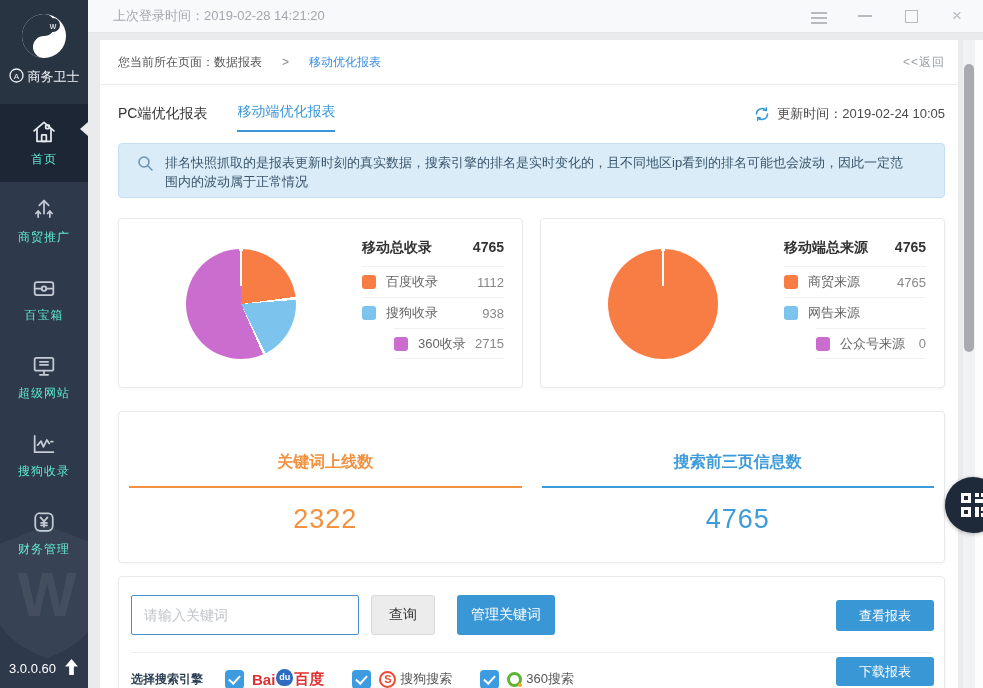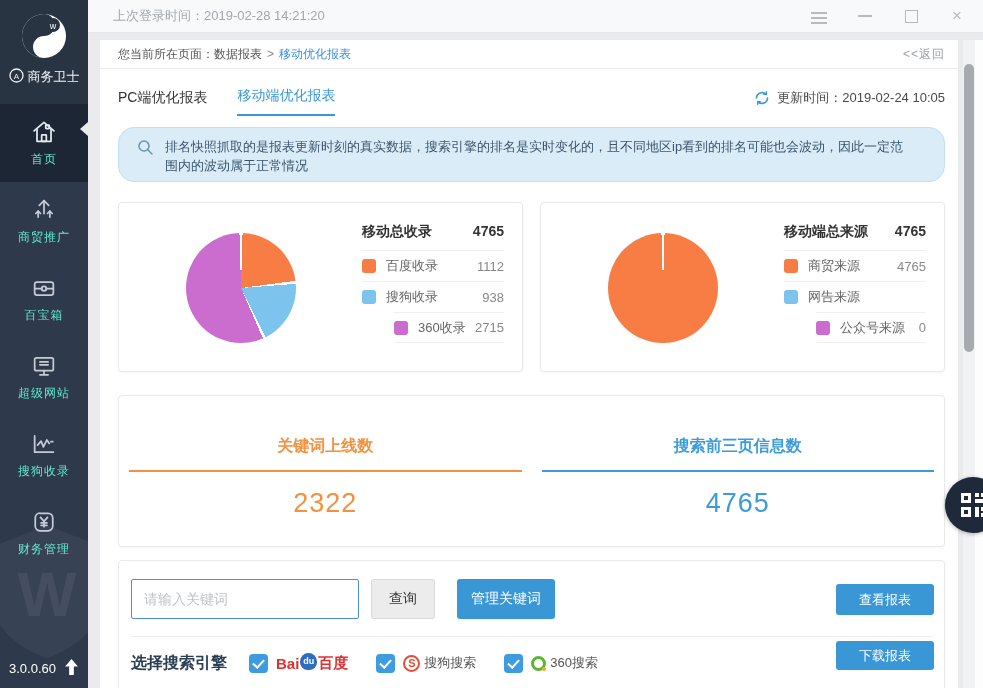--- a/index.html
+++ b/index.html
@@ -32,31 +32,31 @@
   .wc-menu span { display:block; height:0; border-top:2px solid #b7bbbf; margin-top:3px; }
   .wc-min::after { content:""; position:absolute; left:1px; right:1px; top:6px; border-top:2px solid #b7bbbf; }
   .wc-max::after { content:""; position:absolute; left:2px; top:1px; width:11px; height:11px; border:1.5px solid #b7bbbf; }
   .wc-close { color:#b7bbbf; font-size:17px; line-height:14px; text-align:center; }
   
   .content { position:absolute; left:100px; top:40px; width:858px; height:648px; background:#fff; overflow:hidden; }
   .vscroll { position:absolute; left:963px; top:40px; width:12px; height:648px; background:#f1f2f3; }
   .vscroll .thumb { position:absolute; left:1px; top:24px; width:10px; height:288px; background:#a7abaf; border-radius:5px; }
   .edge-strip { position:absolute; left:975px; top:40px; width:8px; height:648px; background:#fdfdfd; }
   
-  .crumb-row { height:29px; border-bottom:1px solid #ececec; display:flex; align-items:center; padding:0 13px 0 18px; font-size:12px; color:#555; }
+  .crumb-row { height:45px; border-bottom:1px solid #ececec; display:flex; align-items:center; padding:0 13px 0 18px; font-size:12px; color:#555;gap:15px; }
   .crumb-link { color:#3a8ee6; margin-left:5px; cursor:pointer; }
   .crumb-sep { margin-left:5px; color:#888; }
   .back-link { margin-left:auto; color:#9aa0a6; cursor:pointer; letter-spacing:1px; }
   
   .tab-row { display:flex; align-items:flex-end; margin:11px 13px 0 18px; height:36px; }
   .tab { font-size:14px; color:#333; padding-bottom:9px; margin-right:30px; cursor:pointer; }
   .tab.active { color:#3a97d6; border-bottom:2px solid #3a97d6; }
   .update-wrap { margin-left:auto; display:flex; align-items:center; gap:7px; padding-bottom:9px; color:#4a4a4a; font-size:13px; }
   
-  .banner { margin:11px 13px 0 18px; height:55px; background:#d9ecf8; border:1px solid #c4dff0; border-radius:16px; padding:9px 30px 0 46px; position:relative; color:#3b566d; font-size:13px; line-height:19px; }
+  .banner { margin:11px 13px 0 18px; height:55px; background:#d9ecf8; border:1px solid #c4dff0; border-radius:4px; padding:9px 30px 0 46px; position:relative; color:#3b566d; font-size:13px; line-height:19px; }
   .banner .mag { position:absolute; left:18px; top:11px; }
   
   .cards-row { display:flex; gap:17px; margin:20px 13px 0 18px; }
   .card { background:#fff; border:1px solid #e9e9e9; border-radius:4px; box-shadow:0 1px 3px rgba(0,0,0,.04); }
   .chart-card { width:405px; height:170px; position:relative; }
   .pie { position:absolute; left:67px; top:30px; width:110px; height:110px; border-radius:50%; }
   .legend { position:absolute; right:18px; top:20px; width:142px; }
   .legend-head { display:flex; justify-content:space-between; font-size:14px; font-weight:bold; color:#333; padding-bottom:9px; }
   .legend-row { display:flex; align-items:center; height:31px; border-top:1px solid #f0f0f0; font-size:13px; color:#666; }
   .legend-row:last-child { border-bottom:1px solid #f0f0f0;margin-left:32px; }
@@ -78,21 +78,21 @@
   .kw-input { width:228px; height:40px; border:1px solid #4a90cf; border-radius:2px; padding:0 12px; font-size:14px; color:#333; outline:none; font-family:inherit; }
   .kw-input::placeholder { color:#c0c4c8; }
   .btn { border:none; border-radius:3px; font-size:14px; cursor:pointer; font-family:inherit; }
   .btn-query { width:64px; height:40px; margin-left:12px; background:#ececec; border:1px solid #d9d9d9; color:#333; }
   .btn-blue { background:#3a97d6; color:#fff; }
   .btn-manage { width:98px; height:40px; margin-left:22px; }
   .btn-view { position:absolute; right:10px; top:23px; width:98px; height:31px; font-size:13px; }
   .btn-download { position:absolute; right:10px; top:80px; width:98px; height:29px; font-size:13px; }
   .kw-divider { margin:17px 12px 0 0; border-top:1px solid #efefef; }
   .engine-row { display:flex; align-items:center; margin-top:14px; height:24px; }
-  .row-label { font-size:16px; font-weight:bold; color:#2b3f54; margin-right:22px; }
+  .row-label { font-size:12px; font-weight:bold; color:#2b3f54; margin-right:22px; }
   .cb { width:19px; height:19px; border-radius:4px; background:#3d9be0; position:relative; margin-right:8px; flex:none; cursor:pointer; }
   .cb::after { content:""; position:absolute; left:6px; top:3px; width:5px; height:9px; border:solid #fff; border-width:0 2px 2px 0; transform:rotate(43deg); }
   .cb.un { background:#fff; border:1px solid #ccc; }
   .cb.un::after { display:none; }
   .engine { display:flex; align-items:center; margin-right:28px; }
   .bd-red { color:#de3031; font-weight:bold; font-size:15px; }
   .bd-paw { display:inline-flex; align-items:center; justify-content:center; width:17px; height:17px; border-radius:50% 50% 45% 45%; background:#2d6cc0; color:#fff; font-size:9px; font-weight:bold; margin:0 1px; position:relative; top:-2px; }
   .sg-icon { display:inline-flex; align-items:center; justify-content:center; width:17px; height:17px; border:2px solid #e94d35; border-radius:50%; color:#e94d35; font-size:11px; font-weight:bold; margin-right:4px; }
   .s360-icon { width:15px; height:15px; border:3px solid #5cb531; border-radius:50%; margin-right:4px; position:relative; }
   .s360-icon::after { content:""; position:absolute; right:-3px; bottom:-3px; width:4px; height:4px; border-radius:50%; background:#f5a623; }

